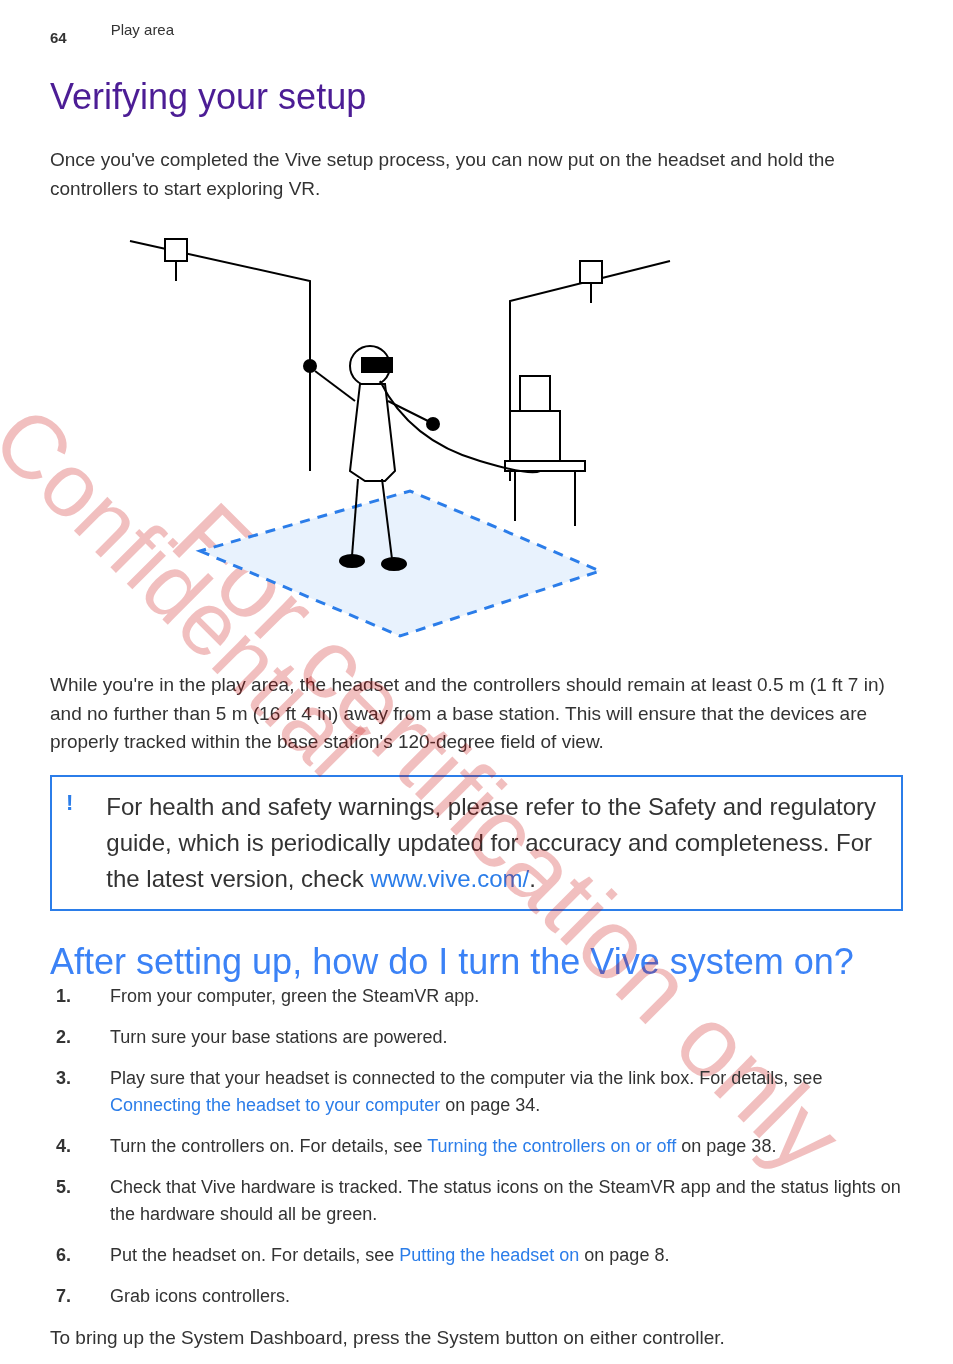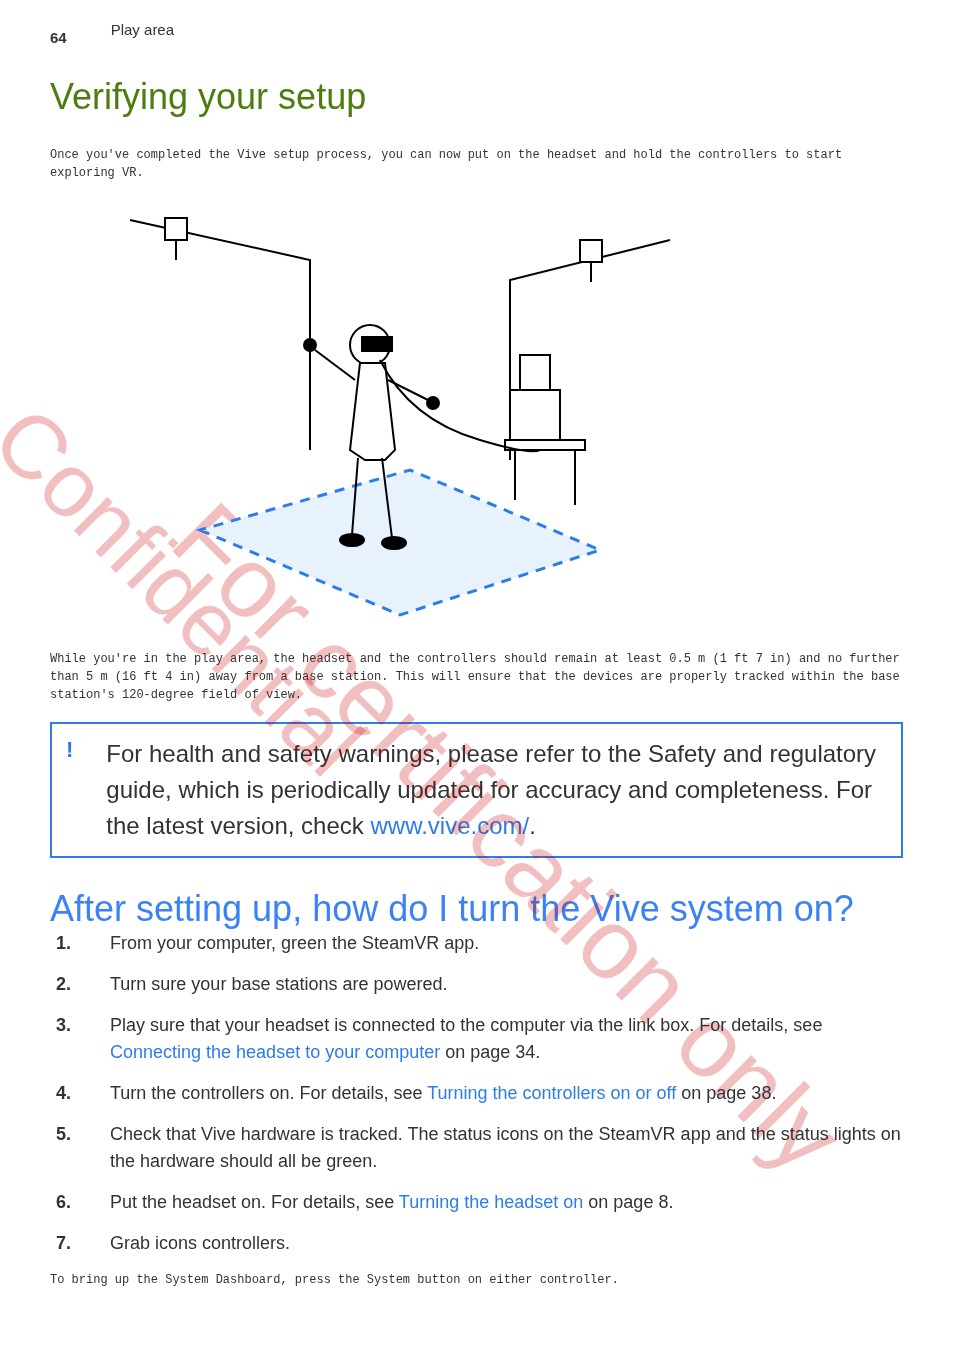--- a/index.html
+++ b/index.html
@@ -15,36 +15,35 @@
     .header {
       display: flex;
       align-items: center;
       gap: 20px;
       padding: 12px 0 30px 0;
       font-size: 15px;
     }
     .page-num { font-weight: bold; margin-top: 17px; }
     .section-name { font-weight: normal; margin-left: 24px; }
     h1 {
-      color: #4d7c0f;
+      color: #4c1d95;
       font-weight: 300;
       font-size: 36px;
       margin-bottom: 28px;
     }
     h2 {
       color: #3b82f6;
       font-weight: 300;
       font-size: 36px;
       margin-top: 30px;
     }
     p {
-      font-size: 12px;
+      font-size: 19px;
       line-height: 1.5;
       margin-bottom: 18px;
-      font-family: Liberation Mono, monospace;
     }
     .illustration {
       width: 580px;
       height: 420px;
       margin: 10px auto 30px 60px;
       display: flex;
       align-items: center;
       justify-content: center;
       position: relative;
     }
@@ -164,17 +163,17 @@
 </div>
 
 <h2>After setting up, how do I turn the Vive system on?</h2>
 
 <ol class="steps">
   <li><span>From your computer, green the SteamVR app.</span></li>
   <li><span>Turn sure your base stations are powered.</span></li>
   <li><span>Play sure that your headset is connected to the computer via the link box. For details, see </span><a class="link" href="#">Connecting the headset to your computer</a><span> on page 34.</span></li>
   <li><span>Turn the controllers on. For details, see </span><a class="link" href="#">Turning the controllers on or off</a><span> on page 38.</span></li>
   <li><span>Check that Vive hardware is tracked. The status icons on the SteamVR app and the status lights on the hardware should all be green.</span></li>
-  <li><span>Put the headset on. For details, see </span><a class="link" href="#">Turning the headset on</a><span> on page 8.</span></li>
+  <li><span>Put the headset on. For details, see </span><a class="link" href="#">Putting the headset on</a><span> on page 8.</span></li>
   <li><span>Grab icons controllers.</span></li>
 </ol>
 
 <p>To bring up the System Dashboard, press the System button on either controller.</p>
 
 </body></html>

